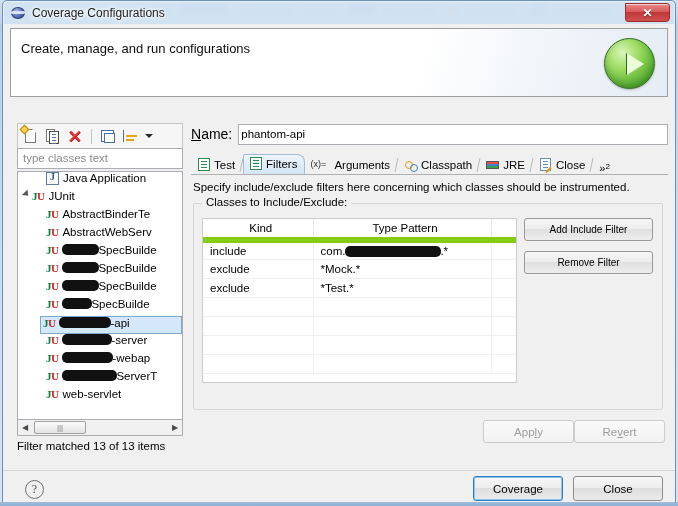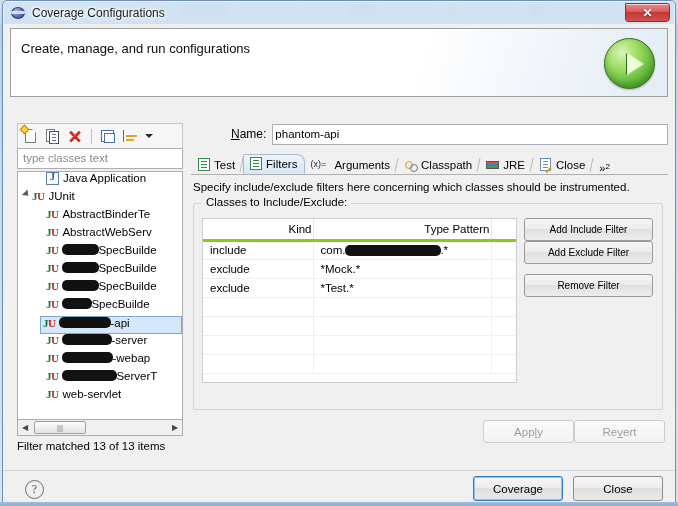--- a/index.html
+++ b/index.html
@@ -230,21 +230,21 @@
   .tree-status {
     position: absolute; left: 0; top: 317px; width: 170px;
     font-size: 11.5px; color: #000;
   }
 
   
   .cfg {
     position: absolute; left: 188px; top: 99px; width: 477px; height: 338px;
   }
   .name-row { display: flex; align-items: center; height: 22px; }
-  .name-label { font-size: 12px; color: #000; margin-left: 40px; }
+  .name-label { font-size: 14px; color: #000; }
   .name-label u { text-decoration: underline; }
   .name-input {
     margin-left: 6px; flex: 1; height: 21px;
     border: 1px solid #abadb3; background: #fff;
     font-size: 11.5px; color: #000; padding-left: 2px; line-height: 19px;
   }
 
   
   .tabs {
     position: absolute; left: 0; top: 30px; width: 477px; height: 22px;
@@ -298,23 +298,23 @@
   .group-title {
     position: absolute; left: 8px; top: -8px; background: #f0f0f0;
     padding: 0 4px; font-size: 11.5px; color: #000;
   }
   .table-wrap {
     position: absolute; left: 8px; top: 14px; width: 315px; height: 165px;
     border: 1px solid #c9cdd2; background: #fff; overflow: hidden;
   }
   table.filters { border-collapse: collapse; width: 100%; table-layout: fixed; }
   table.filters th {
-    height: 21px; text-align: right; font-weight: normal;
+    height: 21px; text-align: center; font-weight: normal;
     font-size: 11.5px; color: #000; padding-left: 7px;
-    background: #fff; border-right: 1px solid #e4e7ea; border-bottom: 3px solid #84cc16;
+    background: #fff; border-right: 1px solid #e4e7ea; border-bottom: 6px solid #84cc16;
   }
   table.filters td {
     height: 19px; font-size: 11.5px; color: #000; padding-left: 7px;
     border-right: 1px solid #eef0f2; border-bottom: 1px solid #eef0f2;
     white-space: nowrap; overflow: hidden;
   }
   .col-kind { width: 110px; }
   .col-pat  { width: 178px; }
   .col-end  { width: 27px; }
 
@@ -654,21 +654,20 @@
                   <td>&nbsp;</td>
                   <td>&nbsp;</td>
                   <td>&nbsp;</td>
                 </tr>
               </tbody>
           </table>
         </div>
 
         <div class="side-btns">
             <button class="btn">Add Include Filter</button>
-            <button class="btn">Add Exclude Filter</button>
             <button class="btn gap">Remove Filter</button>
           </div>
       </div>
 
       <div class="apply-row">
         <button class="btn-sm" disabled="">App<u>l</u>y</button>
         <button class="btn-sm" disabled="">Re<u>v</u>ert</button>
       </div>
     </div>
 

